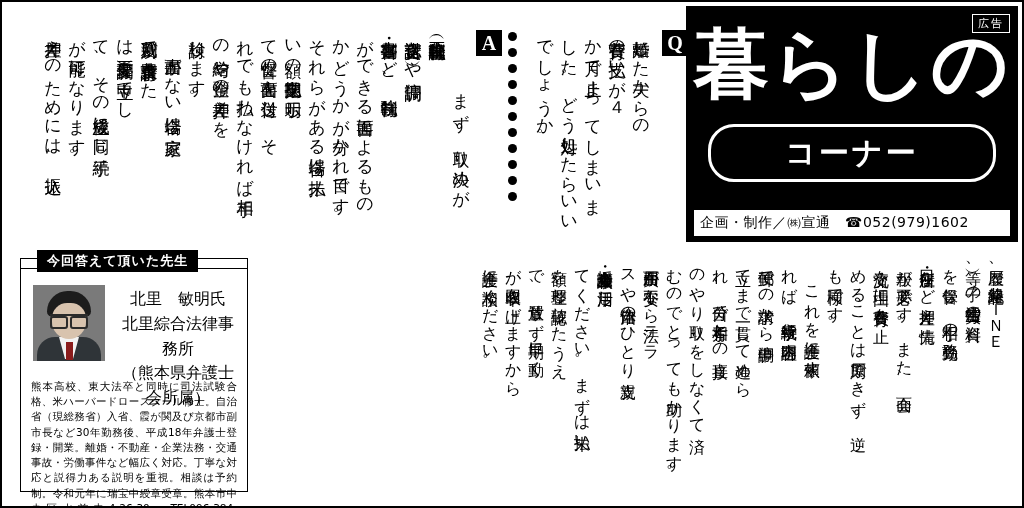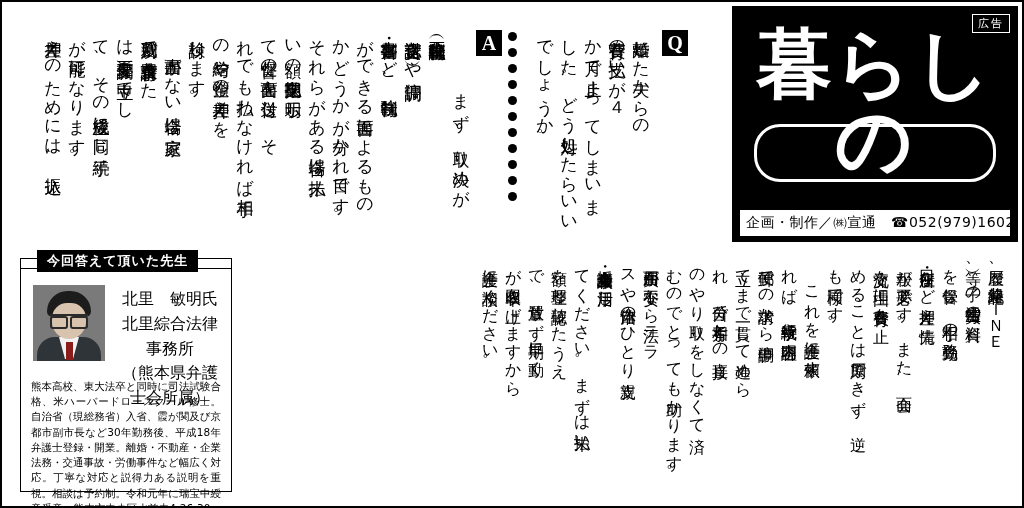--- a/index.html
+++ b/index.html
@@ -25,21 +25,21 @@
     line-height:1.32;
     letter-spacing:0.02em;
     white-space:pre-line;
     color:#000;
   }
 
   
   .masthead{
     position:absolute;
     right:4px;top:4px;
-    width:286px;height:236px;
+    width:332px;height:236px;
     background:#000;
     color:#fff;
     box-sizing:border-box;
   }
   .ad-badge{
     position:absolute;right:8px;top:8px;
     border:1px solid #fff;
     font-size:11px;
     padding:1px 5px;
     letter-spacing:2px;
@@ -101,21 +101,21 @@
   }
   .dots span{
     width:9px;height:9px;border-radius:50%;
     background:#000;display:block;
   }
 
   
   .profile-box{
     position:absolute;
     left:18px;top:256px;
-    width:212px;height:234px;
+    width:228px;height:234px;
     border:1px solid #000;
     box-sizing:border-box;
     background:#fff;
   }
   .profile-head{
     position:absolute;left:16px;top:-9px;
     background:#000;color:#fff;
     font-size:13px;font-weight:bold;
     padding:2px 10px;
     letter-spacing:1px;
@@ -181,20 +181,21 @@
 </style>
 </head>
 <body>
 
 <div class="page">
 
   <div class="masthead">
     <div class="ad-badge">広告</div>
     <div class="masthead-title">暮らしの</div>
     <div class="masthead-sub">
+      <span>コーナー</span>
     </div>
     <div class="masthead-credit">企画・制作／㈱宣通　☎052(979)1602</div>
   </div>
 
   <div class="qa-mark" style="left:660px;top:28px;">Q</div>
 
   <div class="vtext col" style="left:628px;top:26px;height:200px;font-size:17px;">離婚した夫からの</div>
   <div class="vtext col" style="left:604px;top:26px;height:215px;font-size:17px;">養育費の支払いが４</div>
   <div class="vtext col" style="left:580px;top:26px;height:230px;font-size:17px;">か月で止まってしまいま</div>
   <div class="vtext col" style="left:556px;top:26px;height:230px;font-size:17px;">した。どう対処したらいい</div>

